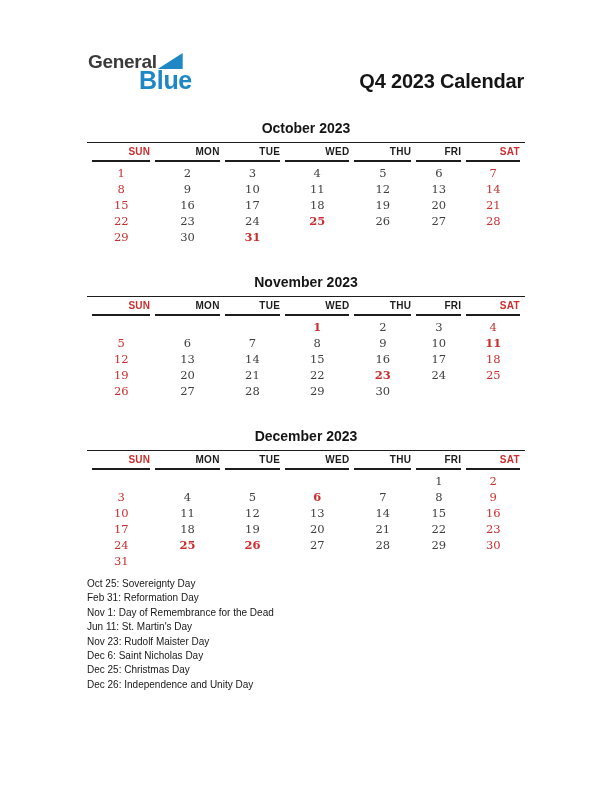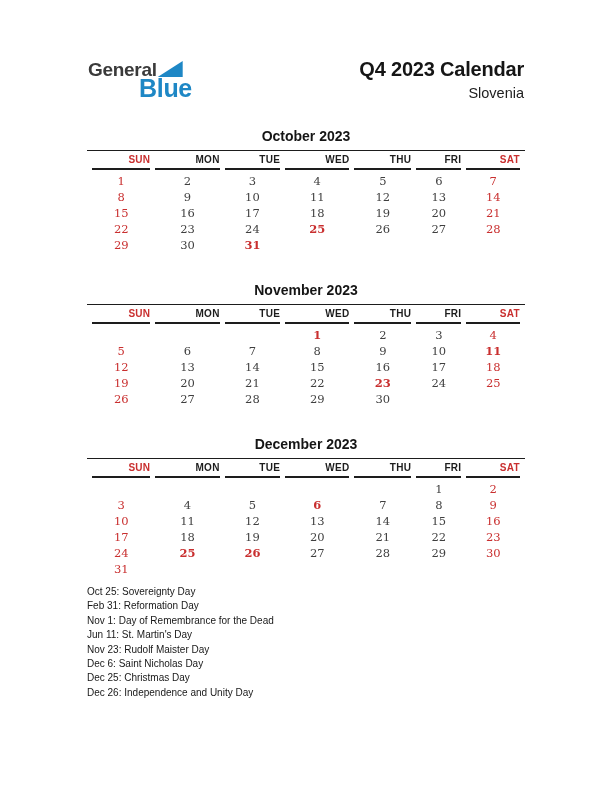--- a/index.html
+++ b/index.html
@@ -13,21 +13,21 @@
   body{width:612px;height:792px;font-family:"Liberation Sans",sans-serif;}
   .page{position:relative;width:612px;height:792px;background:#fff;overflow:hidden;}
 
   
   .header{display:flex;justify-content:space-between;align-items:flex-end;padding:52px 88px 0 88px;}
   .logo{line-height:1;}
   .logo-top{display:flex;align-items:flex-end;}
   .logo-general{font-size:19px;font-weight:700;color:#3a3a3a;letter-spacing:-0.3px;}
   .logo-tri{width:25px;height:16px;background:var(--blue);clip-path:polygon(100% 0,100% 100%,0 100%);margin-left:1px;margin-bottom:2px;}
   .logo-blue{font-size:25px;font-weight:700;color:var(--blue);margin-top:-3px;padding-left:51px;letter-spacing:-0.3px;}
-  .titles{text-align:right;margin-top:6px;}
+  .titles{text-align:right;margin-top:15px;}
   .page-title{font-size:20px;font-weight:700;color:var(--ink);letter-spacing:-0.2px;}
   .page-subtitle{font-size:14.5px;font-weight:400;color:#212121;margin-top:4px;}
 
   
   .months{padding:0 87px;margin-top:27px;}
   .month{margin-bottom:29px;}
   .month:last-child{margin-bottom:6px;}
   .month-title{text-align:center;font-size:14px;font-weight:700;color:var(--ink);margin:0 0 6px 0;}
   table.cal{width:100%;border-collapse:separate;border-spacing:5px 0;border-top:1.3px solid #1d1d1d;}
   .cal th{font-size:10px;font-weight:700;color:#1d1d1d;height:19px;padding:0;border-bottom:2px solid #1d1d1d;letter-spacing:0.3px;text-align:right;vertical-align:middle;}
@@ -50,21 +50,20 @@
   <div class="header">
     <div class="logo">
       <div class="logo-top">
         <span class="logo-general">General</span>
         <span class="logo-tri"></span>
       </div>
       <div class="logo-blue">Blue</div>
     </div>
     <div class="titles">
       <div class="page-title">Q4 2023 Calendar</div>
-      <div class="page-subtitle">Slovenia</div>
     </div>
   </div>
 
   <div class="months">
     <section class="month">
       <h2 class="month-title">October 2023</h2>
       <table class="cal">
         <thead>
             <tr>
               <th class="w">SUN</th>

